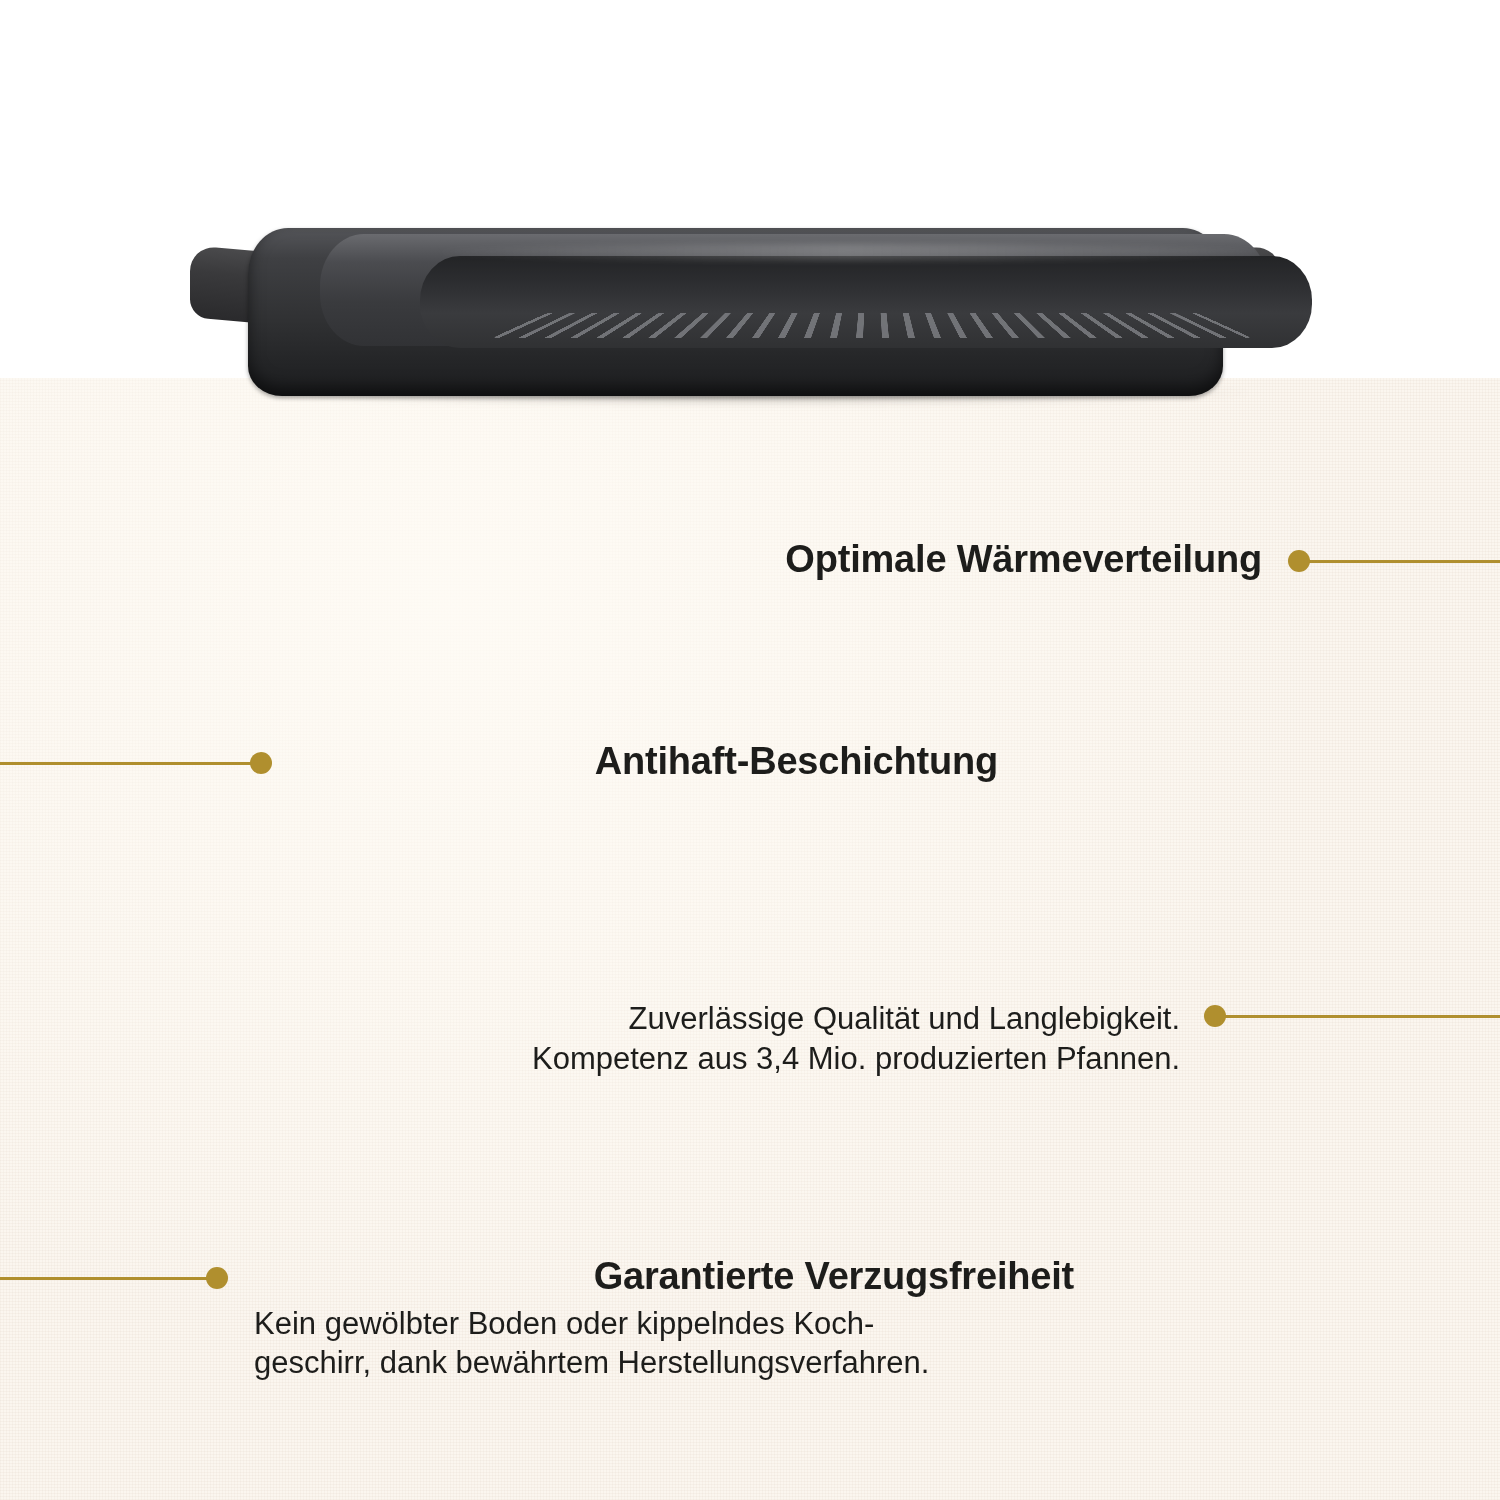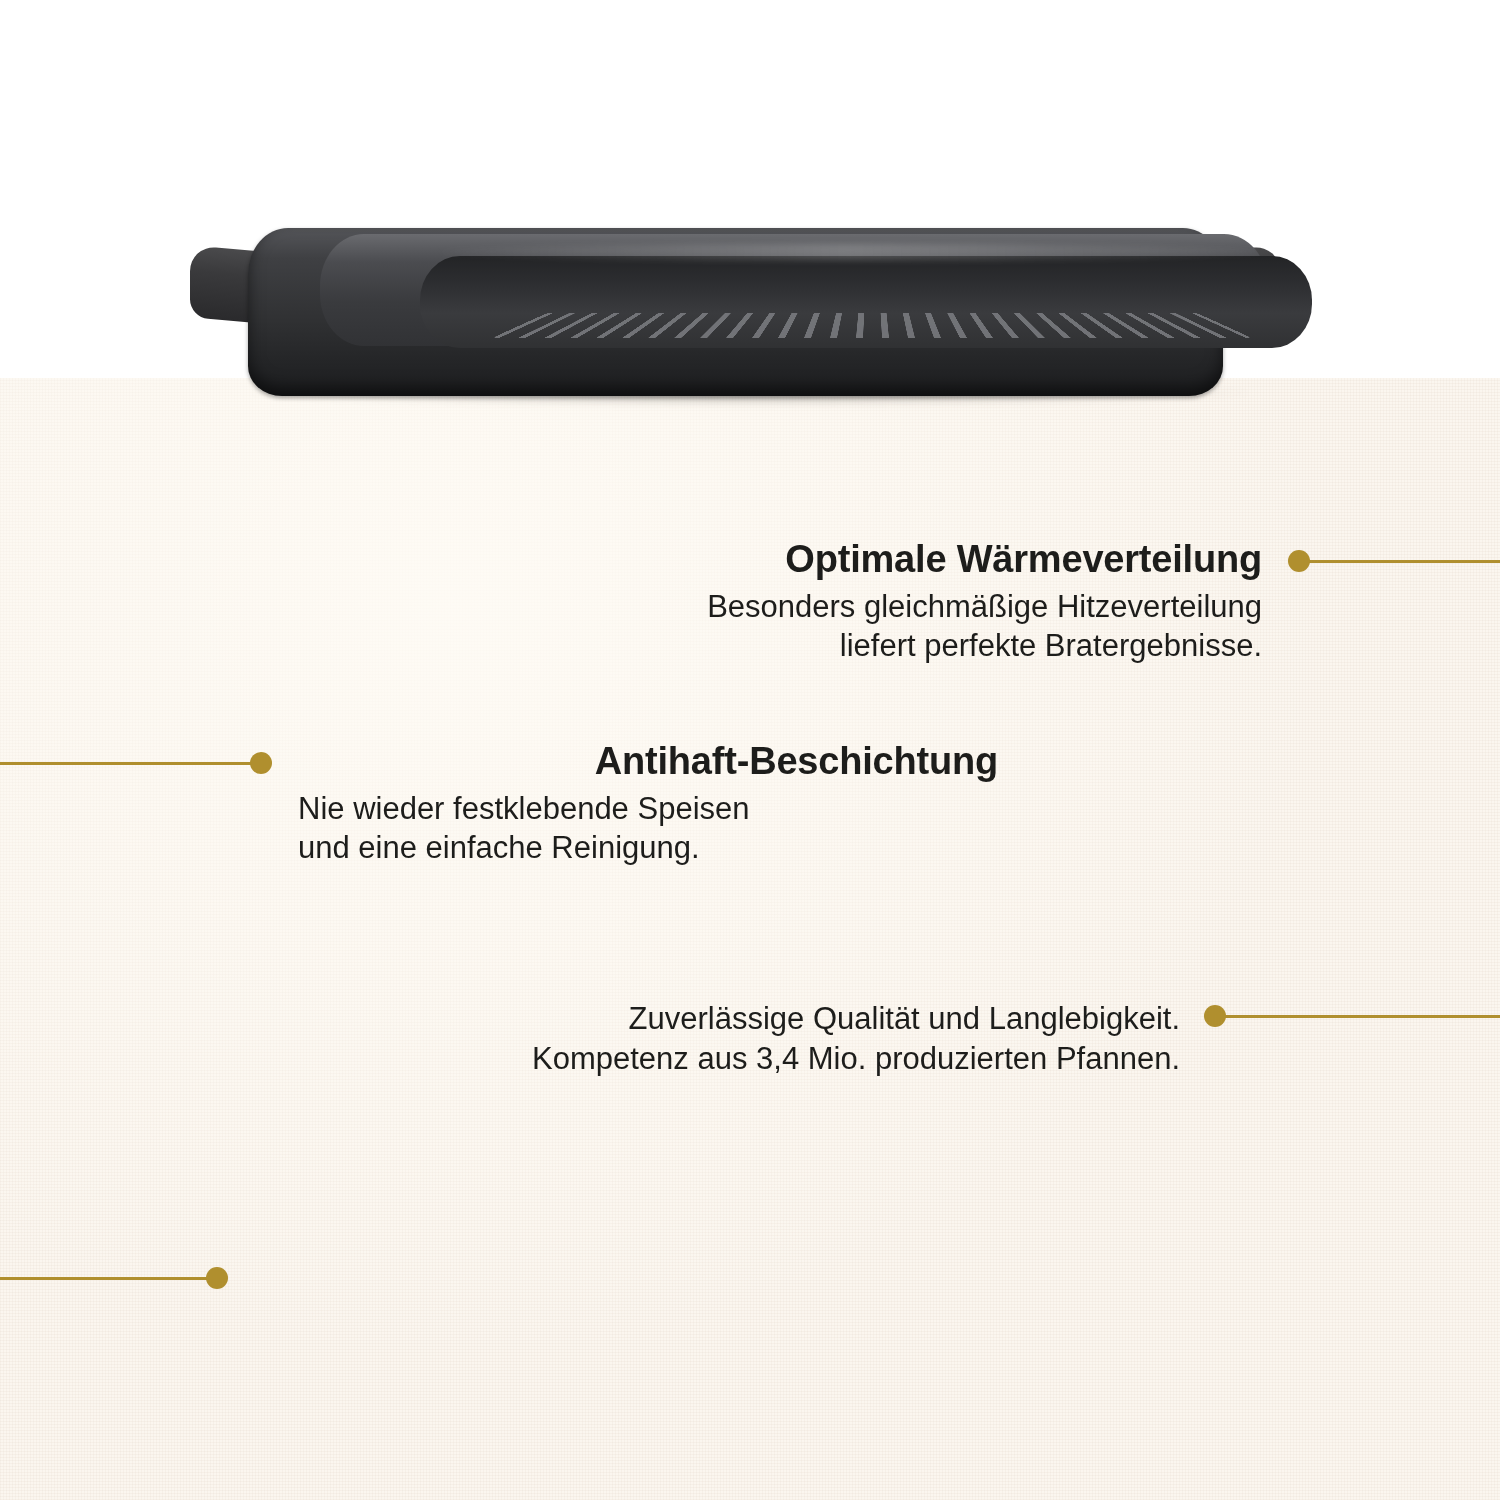--- a/index.html
+++ b/index.html
@@ -224,37 +224,40 @@
       </div>
     </div>
   </div>
 
   <div class="line" style="left:1300px; top:560px; width:200px;"></div>
   <div class="dot" style="left:1288px; top:550px;"></div>
   <div class="feature align-right" style="left:500px; top:538px; width:762px;">
     <div class="head">
       <h3>Optimale Wärmeverteilung</h3>
     </div>
-    <p>Besonders gleichmäßige Hitzeverteilung
-liefert perfekte Bratergebnisse.</p>
   </div>
 
   <div class="line" style="left:0px; top:762px; width:262px;"></div>
   <div class="dot" style="left:250px; top:752px;"></div>
   <div class="feature align-left" style="left:298px; top:740px; width:700px;">
     <div class="head">
       <h3>Antihaft-Beschichtung</h3>
     </div>
-    <p>Nie wieder festklebende Speisen
-und eine einfache Reinigung.</p>
   </div>
 
   <div class="line" style="left:1216px; top:1015px; width:284px;"></div>
   <div class="dot" style="left:1204px; top:1005px;"></div>
   <div class="feature align-right" style="left:380px; top:993px; width:800px;">
     <p>Zuverlässige Qualität und Langlebigkeit.
 Kompetenz aus 3,4 Mio. produzierten Pfannen.</p>
   </div>
 
   <div class="line" style="left:0px; top:1277px; width:218px;"></div>
   <div class="dot" style="left:206px; top:1267px;"></div>
+  <div class="feature align-left" style="left:254px; top:1255px; width:820px;">
+    <div class="head">
+      <h3>Garantierte Verzugsfreiheit</h3>
+    </div>
+    <p>Kein gewölbter Boden oder kippelndes Koch-
+geschirr, dank bewährtem Herstellungsverfahren.</p>
+  </div>
 
 </div>
 
 </body></html>

